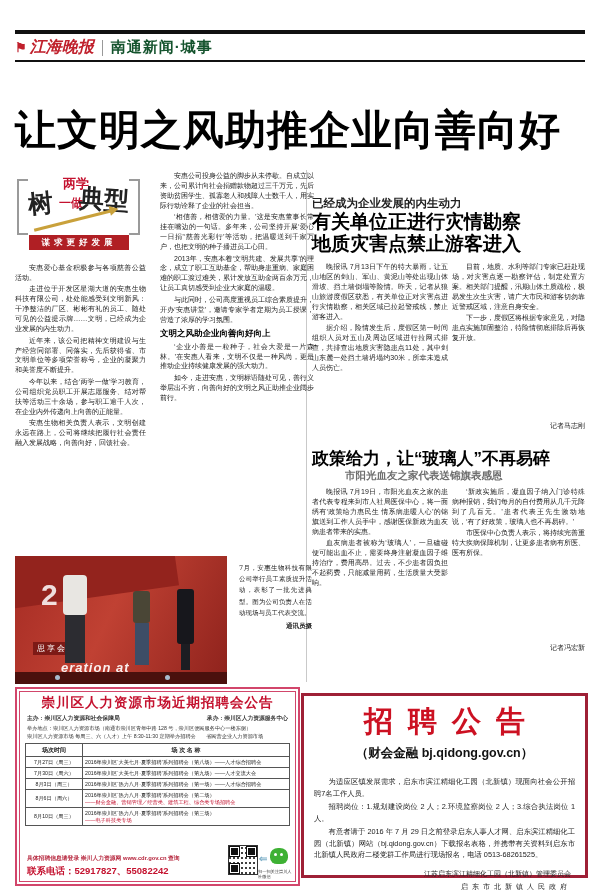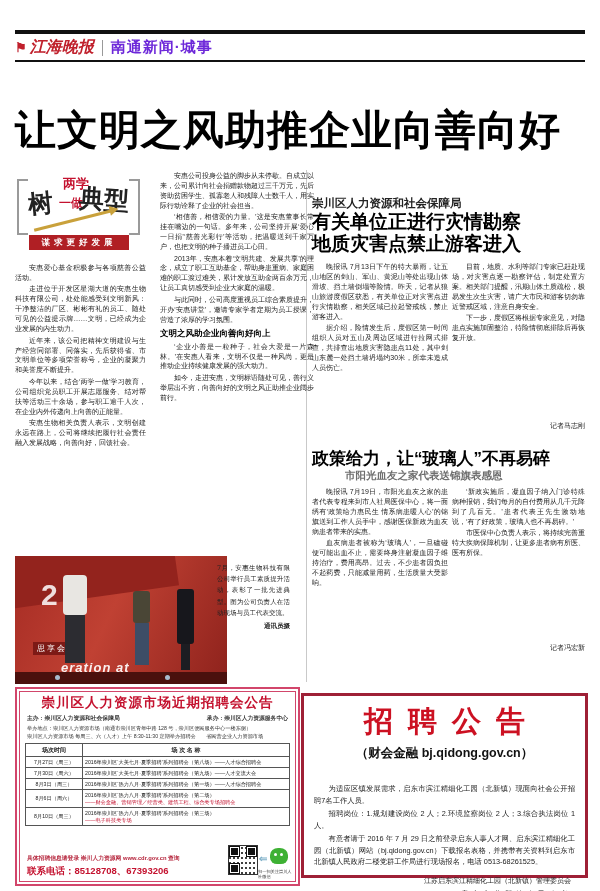--- a/index.html
+++ b/index.html
@@ -8,21 +8,21 @@
   .abs{position:absolute;}
 
   
   .rule-top{left:15px;top:30px;width:570px;height:4px;background:#111;}
   .rule-bot{left:15px;top:60px;width:570px;height:2px;background:#111;}
   .masthead{left:15px;top:36px;width:570px;height:23px;display:flex;align-items:center;}
   .brand{color:#c0202c;font-family:"DejaVu Serif",serif;font-style:italic;font-weight:bold;
          font-size:16px;display:flex;align-items:center;gap:3px;}
   .flag{color:#c0202c;font-size:13px;font-style:normal;}
   .mh-sep{width:1px;height:16px;background:#999;margin:0 8px;}
-  .section{font-size:15px;font-weight:bold;color:#6d28d9;letter-spacing:1px;}
+  .section{font-size:15px;font-weight:bold;color:#14532d;letter-spacing:1px;}
   .mh-right{margin-left:auto;display:flex;align-items:center;gap:6px;}
   .dateline{font-size:6.5px;color:#555;letter-spacing:.5px;}
   .pg-sep{width:1px;height:20px;background:#333;}
   .pagenum{font-size:24px;font-weight:bold;color:#111;font-family:"DejaVu Sans",sans-serif;}
 
   
   .kicker{left:15px;top:71px;width:520px;font-family:"DejaVu Serif",serif;
           font-weight:bold;font-size:13px;line-height:1.32;color:#111;}
   .kicker .l1{padding-left:32px;}
   .headline{left:15px;top:103px;width:575px;font-size:41px;font-weight:900;
@@ -71,21 +71,21 @@
   .fig1{left:48px;top:18px;}
   .fig1 .torso{width:24px;height:40px;background:#e8e6e2;border-radius:4px;}
   .fig1 .legs{width:20px;height:48px;background:#2c2c31;}
   .fig2{left:118px;top:34px;}
   .fig2 .torso{width:17px;height:32px;background:#4a4636;border-radius:3px;}
   .fig2 .legs{width:14px;height:42px;background:#3d4d66;}
   .fig3{left:162px;top:32px;}
   .fig3 .torso{width:17px;height:55px;background:#17171c;border-radius:3px;}
   .fig3 .legs{width:9px;height:26px;background:#1d1d22;}
 
-  .caption{left:217px;top:563px;width:73px;height:122px;font-family:"DejaVu Serif",serif;
+  .caption{left:239px;top:563px;width:73px;height:122px;font-family:"DejaVu Serif",serif;
            font-size:6.5px;line-height:1.72;color:#222;text-align:justify;}
   .caption .credit{text-align:right;font-weight:bold;margin-top:2px;}
 
   
   .a2-kicker{left:312px;top:196px;font-size:11.5px;font-weight:bold;color:#222;}
   .a2-head{left:312px;top:211px;width:273px;font-size:19px;font-weight:900;line-height:1.18;color:#000;}
   .a2-c1{left:312px;top:262px;width:136px;height:176px;}
   .a2-c2{left:452px;top:262px;width:133px;height:158px;}
   .a2-byline{left:452px;top:421px;width:133px;text-align:right;font-size:7px;color:#222;}
 
@@ -123,21 +123,21 @@
   .wechat::before,.wechat::after{content:"";position:absolute;top:5px;width:3px;height:3px;border-radius:50%;background:#fff;}
   .wechat::before{left:4px}.wechat::after{right:5px}
   .qr-cap{position:absolute;left:30px;top:24px;width:34px;font-size:4.2px;color:#333;line-height:1.2;}
 
   
   .notice{left:301px;top:693px;width:287px;height:185px;border:3px solid #9e2036;background:#fff;
           padding:4px 10px;box-sizing:border-box;}
   .nt-title{text-align:center;color:#cc1122;font-size:29px;font-weight:900;letter-spacing:15px;
             margin-top:2px;text-indent:15px;}
   .nt-sub{text-align:center;font-size:12.5px;font-weight:bold;color:#111;margin-top:3px;}
-  .nt-body{margin-top:21px;}
+  .nt-body{margin-top:14px;}
   .nt-body p{font-size:7.3px;line-height:1.58;text-align:justify;text-indent:2em;margin:0 0 2px;color:#222;}
   .nt-sign{margin-top:7px;text-align:right;font-size:7px;line-height:1.85;color:#222;padding-right:4px;}
   .nt-sign .sp{letter-spacing:4px;}
 </style>
 </head>
 <body>
 
 <div class="page">
 
   <div class="abs rule-top"></div>
@@ -209,21 +209,21 @@
     </span>
     <span class="ph-strip"></span>
     <span class="ph-dot" style="left:40px"></span>
     <span class="ph-dot" style="left:150px"></span>
   </div>
   <div class="abs caption">
     <span>7月，安惠生物科技有限公司举行员工素质提升活动，表彰了一批先进典型。图为公司负责人在活动现场与员工代表交流。</span>
     <div class="credit">通讯员摄</div>
   </div>
 
-  <div class="abs a2-kicker">崇川区人力资源和社会保障局</div>
+  <div class="abs a2-kicker">已经成为企业发展的内生动力</div>
   <div class="abs a2-head">
     <div>有关单位正进行灾情勘察</div>
     <div>地质灾害点禁止游客进入</div>
   </div>
   <div class="abs col a2-c1">
       <p class="body-p">晚报讯 7月13日下午的特大暴雨，让五山地区的剑山、军山、黄泥山等处出现山体滑坡、挡土墙倒塌等险情。昨天，记者从狼山旅游度假区获悉，有关单位正对灾害点进行灾情勘察，相关区域已拉起警戒线，禁止游客进入。</p>
       <p class="body-p">据介绍，险情发生后，度假区第一时间组织人员对五山及周边区域进行拉网式排查，共排查出地质灾害隐患点11处，其中剑山东麓一处挡土墙坍塌约30米，所幸未造成人员伤亡。</p>
     </div>
   <div class="abs col a2-c2">
       <p class="body-p">目前，地质、水利等部门专家已赶赴现场，对灾害点逐一勘察评估，制定处置方案。相关部门提醒，汛期山体土质疏松，极易发生次生灾害，请广大市民和游客切勿靠近警戒区域，注意自身安全。</p>
@@ -278,21 +278,21 @@
           <td><span>2016年崇川区‘热力八月·夏季招聘’系列招聘会（第二场）</span><span class="jf-red">——财会金融、营销管理／经营类、建筑工程、综合类专场招聘会</span></td>
         </tr>
           <tr>
           <td class="jf-time">8月10日（周三）</td>
           <td><span>2016年崇川区‘热力八月·夏季招聘’系列招聘会（第三场）</span><span class="jf-red">——电子科技类专场</span></td>
         </tr>
         </tbody>
     </table>
     <div class="jf-foot">
       <div class="jf-note">具体招聘信息请登录 崇川人力资源网 www.cdr.gov.cn 查询</div>
-      <div class="jf-phone">联系电话：85128708、67393206</div>
+      <div class="jf-phone">联系电话：52917827、55082242</div>
     </div>
     <div class="jf-qrwrap">
       <span class="qr">
           <i class="a"></i>
           <i class="b"></i>
           <i class="c"></i>
         </span>
       <span class="qr-arrow">⇐</span>
       <span class="wechat"></span>
       <span class="qr-cap">扫一扫关注崇川人社微信</span>

